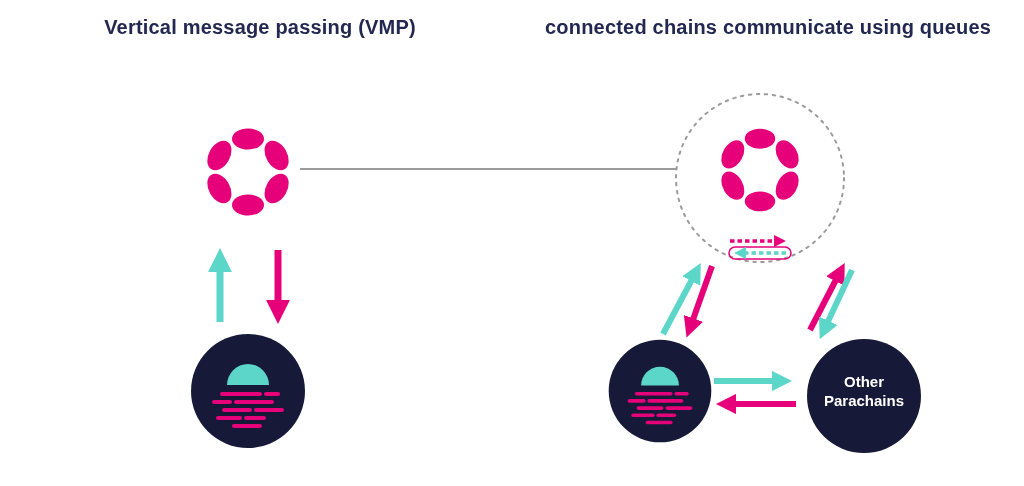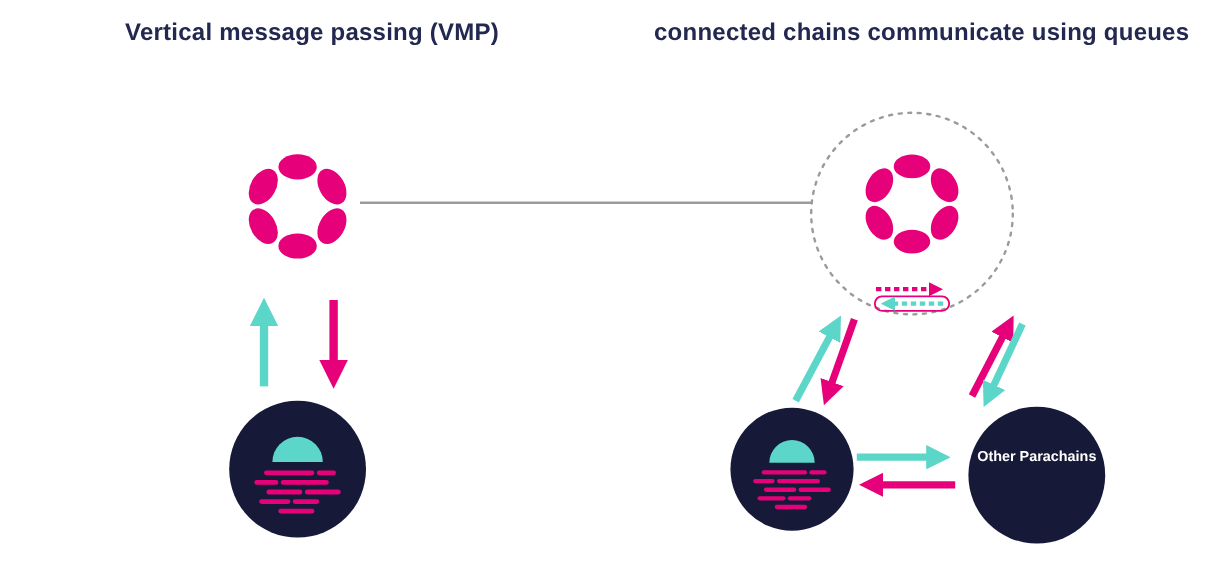--- a/index.html
+++ b/index.html
@@ -22,21 +22,21 @@
     letter-spacing:0.2px;
     white-space:nowrap;
   }
   .title-left{left:40px;width:440px;}
   .title-right{left:545px;width:430px;}
   .svg-layer{position:absolute;left:0;top:0;}
   .op-label{
     position:absolute;
     left:808px;top:373px;width:112px;
     color:#ffffff;
-    font-size:12px;
+    font-size:15px;
     font-weight:700;
     text-align:center;
     line-height:1.25;
   }
 </style>
 </head>
 <body>
 
 <div class="canvas">
 

